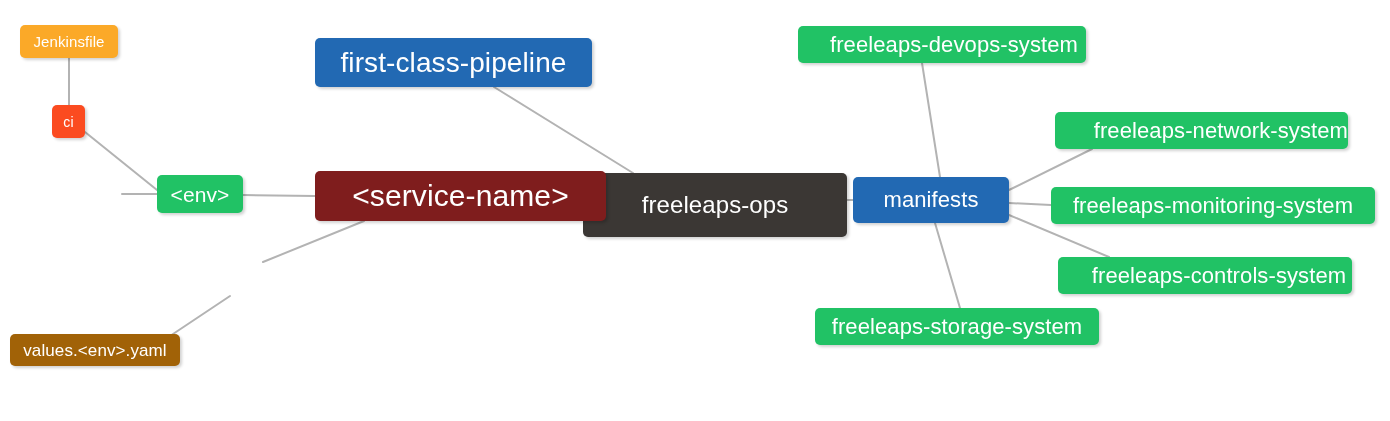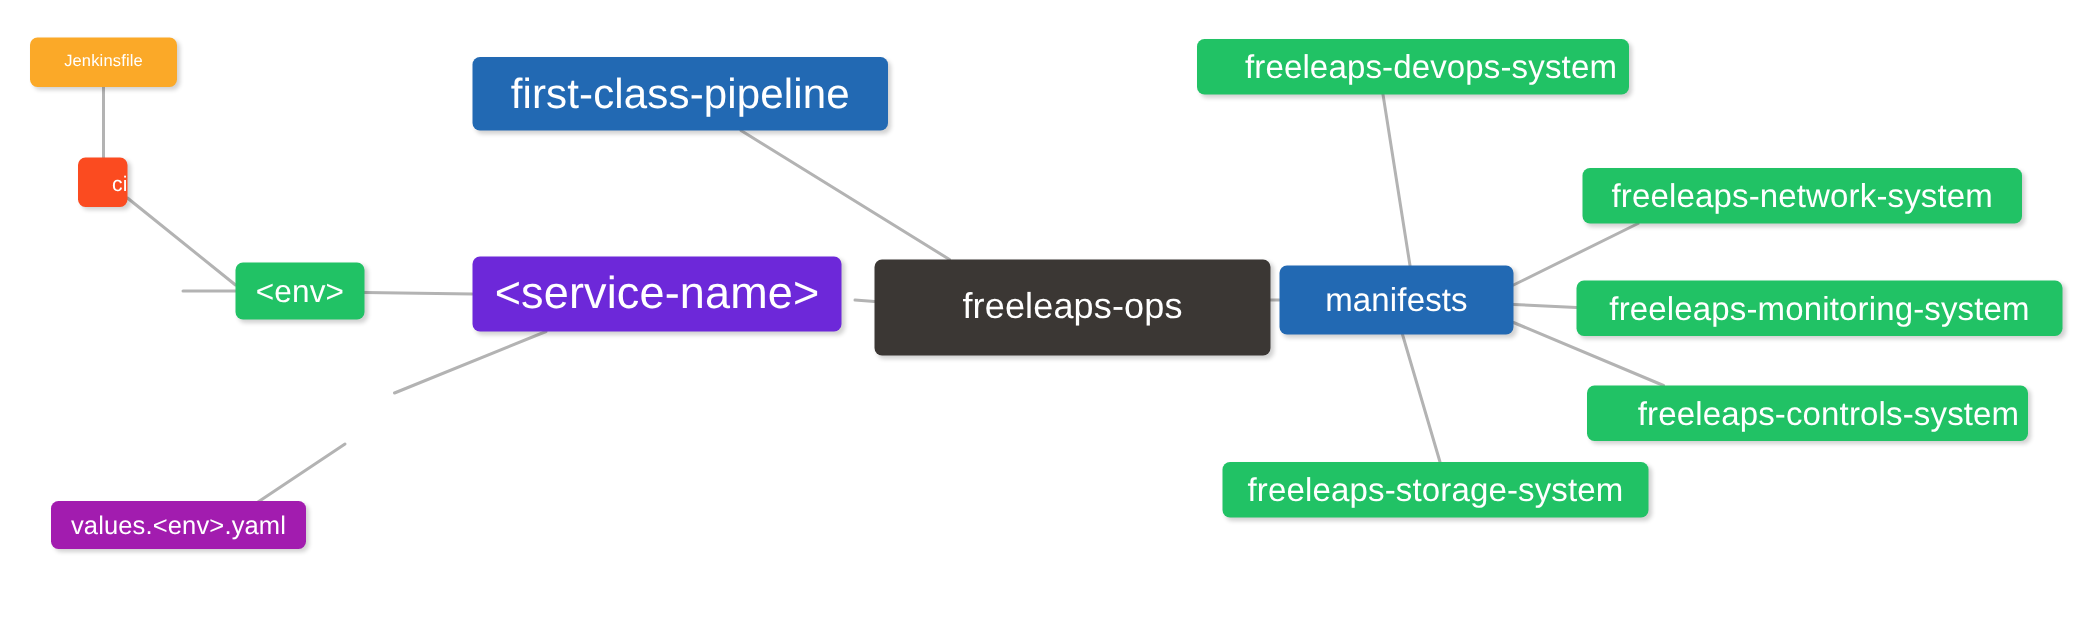--- a/index.html
+++ b/index.html
@@ -50,21 +50,21 @@
     display: block;
   }
   
   .sz-root  { font-size: 24px; }
   .sz-l1    { font-size: 30px; }
   .sz-l1s   { font-size: 28px; }
   .sz-l2    { font-size: 22px; }
   .sz-l2s   { font-size: 21px; }
   .sz-l3    { font-size: 17px; }
   .sz-l4    { font-size: 14px; }
-  .sz-l5    { font-size: 11px; }
+  .sz-l5    { font-size: 15px; }
 </style>
 </head>
 <body>
 
 <div id="mindmap">
 
   <svg id="edges" viewBox="0 0 1390 421" preserveAspectRatio="none" aria-hidden="true">
 
     <path class="edge" d="M 69 58 L 69 105"></path>
 
@@ -92,55 +92,55 @@
 
     <path class="edge" d="M 1009 215 L 1109 257"></path>
 
     <path class="edge" d="M 935 223 L 960 308"></path>
   </svg>
 
   <div class="node sz-root" style="left:583px; top:173px; width:264px; height:64px; background:#3b3734;">
     <span class="node-label">freeleaps-ops</span>
   </div>
 
-  <div class="node sz-l1" style="left:315px; top:171px; width:246px; height:50px; background:#6d28d9;text-align:right;">
+  <div class="node sz-l1" style="left:315px; top:171px; width:291px; height:50px; background:#7f1d1d;text-align:right;">
     <span class="node-label">&lt;service-name&gt;</span>
   </div>
 
   <div class="node sz-l1s" style="left:315px; top:38px; width:277px; height:49px; background:#2269b3;">
     <span class="node-label">first-class-pipeline</span>
   </div>
 
   <div class="node sz-l2" style="left:853px; top:177px; width:156px; height:46px; background:#2269b3;">
     <span class="node-label">manifests</span>
   </div>
 
   <div class="node sz-l2s" style="left:157px; top:175px; width:86px; height:38px; background:#21c265;">
     <span class="node-label">&lt;env&gt;</span>
   </div>
 
 
-  <div class="node sz-l4" style="left:52px; top:105px; width:33px; height:33px; background:#fb4b20;justify-content:flex-end;">
+  <div class="node sz-l4" style="left:52px; top:105px; width:33px; height:33px; background:#fb4b20;">
     <span class="node-label">ci</span>
   </div>
 
 
   <div class="node sz-l5" style="left:20px; top:25px; width:98px; height:33px; background:#fba928;">
     <span class="node-label">Jenkinsfile</span>
   </div>
 
-  <div class="node sz-l3" style="left:10px; top:334px; width:170px; height:32px; background:#a21caf;margin-left:24px;">
+  <div class="node sz-l3" style="left:10px; top:334px; width:170px; height:32px; background:#a16207;">
     <span class="node-label">values.&lt;env&gt;.yaml</span>
   </div>
 
   <div class="node sz-l2" style="left:798px; top:26px; width:288px; height:37px; background:#21c265;padding-left:24px;">
     <span class="node-label">freeleaps-devops-system</span>
   </div>
 
-  <div class="node sz-l2" style="left:1055px; top:112px; width:293px; height:37px; background:#21c265;">
+  <div class="node sz-l2" style="left:1055px; top:112px; width:293px; height:37px; background:#21c265;justify-content:flex-end;">
     <span class="node-label">freeleaps-network-system</span>
   </div>
 
   <div class="node sz-l2" style="left:1051px; top:187px; width:324px; height:37px; background:#21c265;">
     <span class="node-label">freeleaps-monitoring-system</span>
   </div>
 
   <div class="node sz-l2" style="left:1058px; top:257px; width:294px; height:37px; background:#21c265;padding-left:28px;">
     <span class="node-label">freeleaps-controls-system</span>
   </div>

